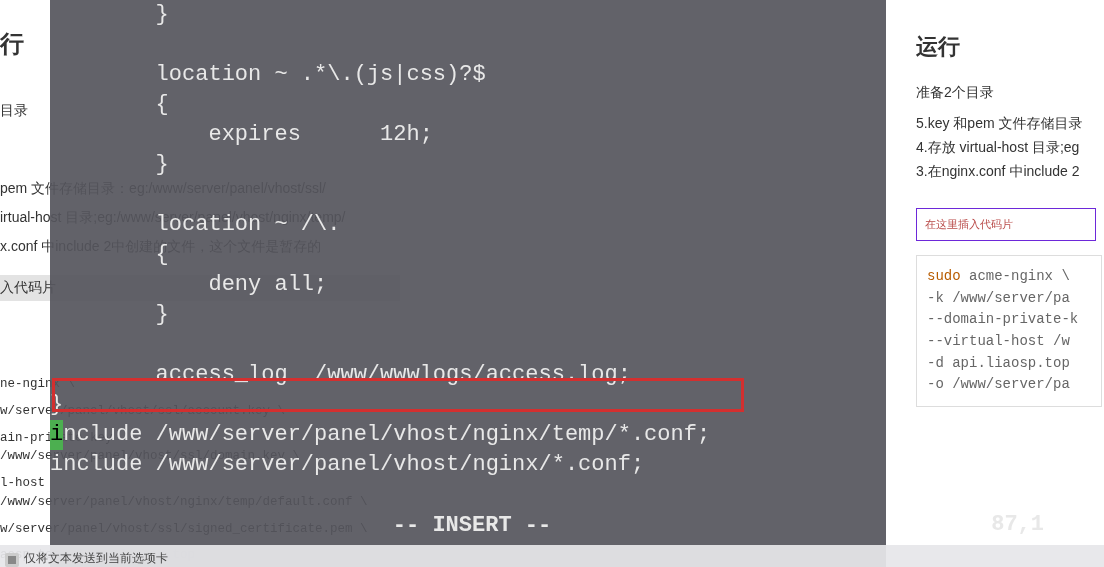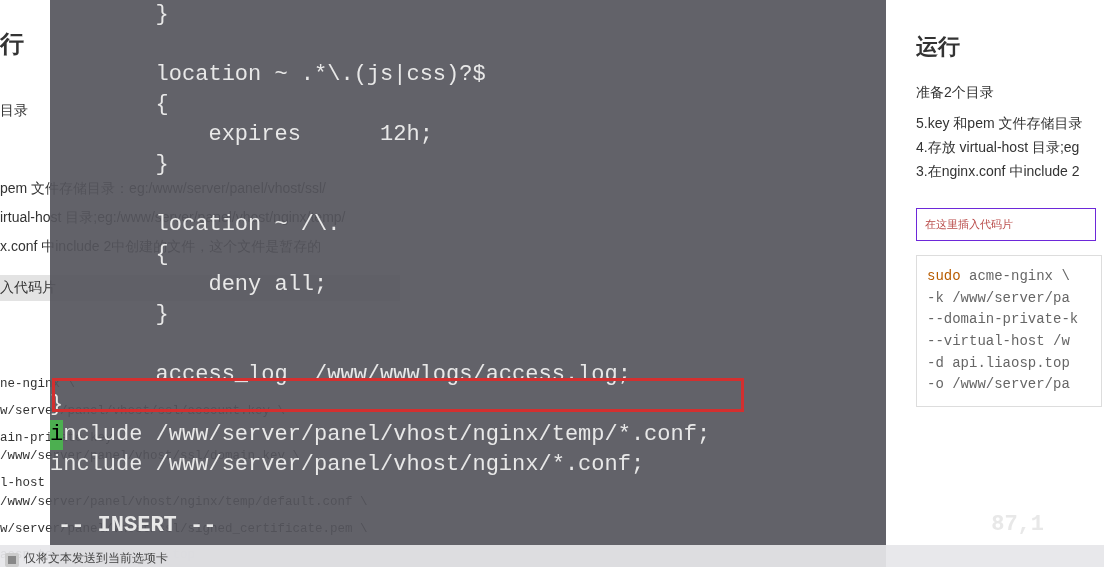--- a/index.html
+++ b/index.html
@@ -11,21 +11,21 @@
 .bg-sub { font-size: 14px; padding: 8px 0; }
 .bg-numbered { font-size: 14px; padding: 4px 0; line-height: 1.5; }
 .bg-snippet { background: rgba(200,200,200,0.5); font-size: 14px; padding: 4px 0; margin-top: 14px; }
 .bg-cmd { font-family: 'Courier New', monospace; font-size: 12.5px; padding: 4px 0; line-height: 1.5; }
 
 
 .terminal { position: absolute; left: 50px; top: 0; width: 836px; height: 567px; background: rgba(85,85,92,0.92); z-index: 2; color: #e8e8e8; font-family: 'Courier New', monospace; font-size: 22px; line-height: 30px; }
 .term-content { padding: 0 0 0 0; white-space: pre; }
 .highlight-box { position: absolute; left: 52px; top: 378px; width: 692px; height: 34px; border: 3px solid #d32f2f; z-index: 3; pointer-events: none; }
 .cursor-block { display: inline-block; background: #4caf50; color: #000; }
-.status-line { position: absolute; bottom: 26px; left: 0; width: 100%; padding-left: 8px; font-weight: bold; color: #e8e8e8; }
+.status-line { position: absolute; bottom: 26px; left: 0; width: 100%; padding-left: 8px; font-weight: bold; color: #e8e8e8; text-align: center; }
 .browser-tab-bar { position: absolute; bottom: 0; left: 0; width: 100%; height: 22px; background: rgba(230,230,233,0.93); z-index: 4; display: flex; align-items: flex-end; font-size: 12px; color: #444; }
 .tab-icon { width: 14px; height: 14px; margin: 0 5px; display: inline-flex; align-items: center; justify-content: center; background: #ccc; border-radius: 2px; font-size: 10px; }
 
 
 .right-article { position: absolute; right: 0; top: 0; width: 196px; padding: 18px 0 0 8px; z-index: 1; color: #333; font-size: 14px; overflow: hidden; }
 .right-heading { font-size: 22px; font-weight: bold; padding-bottom: 12px; margin-top: 14px; }
 .right-sub { padding: 10px 0; }
 .right-numbered { font-size: 14px; padding: 3px 0; white-space: nowrap; }
 .right-insert-box { margin-top: 24px; color: #b94a48; border: 1px solid #6d28d9; padding: 8px; font-size: 11px; width: 180px; }
 .right-code-box { margin-top: 14px; border: 1px solid #ddd; padding: 10px 0 10px 10px; font-family: 'Courier New', monospace; font-size: 14px; line-height: 1.55; color: #666; width: 186px; overflow: hidden; white-space: nowrap; }

